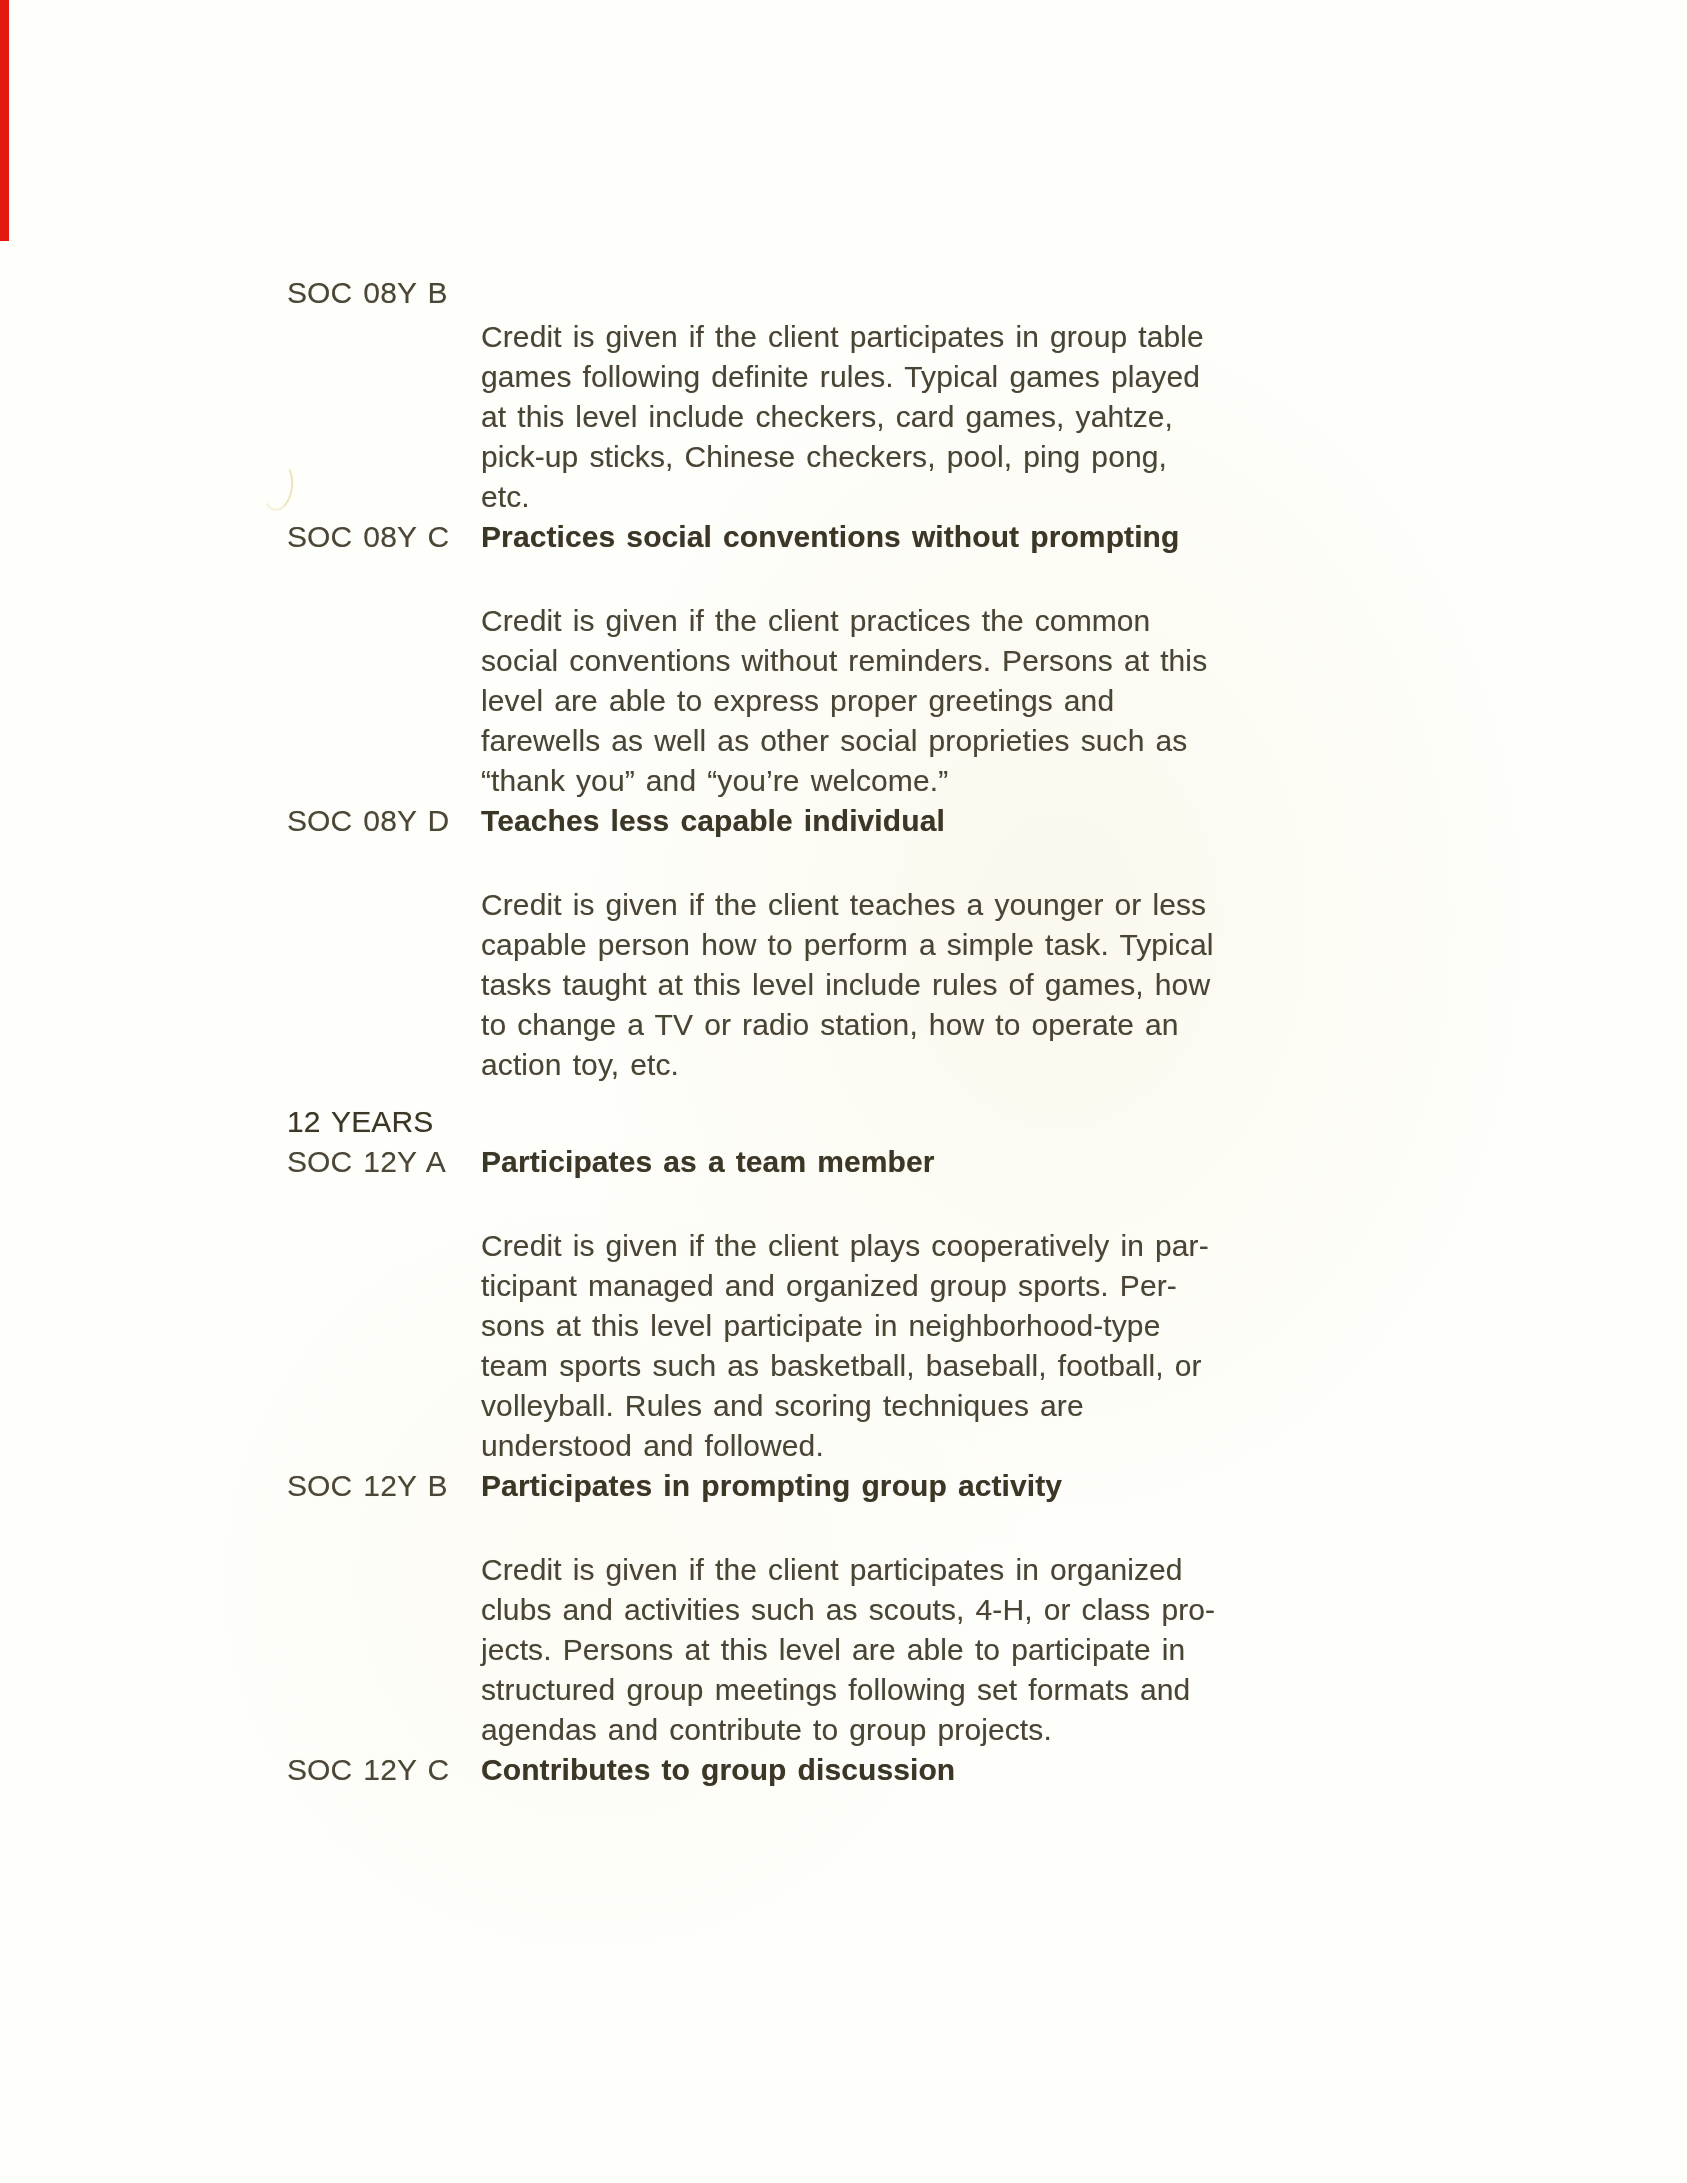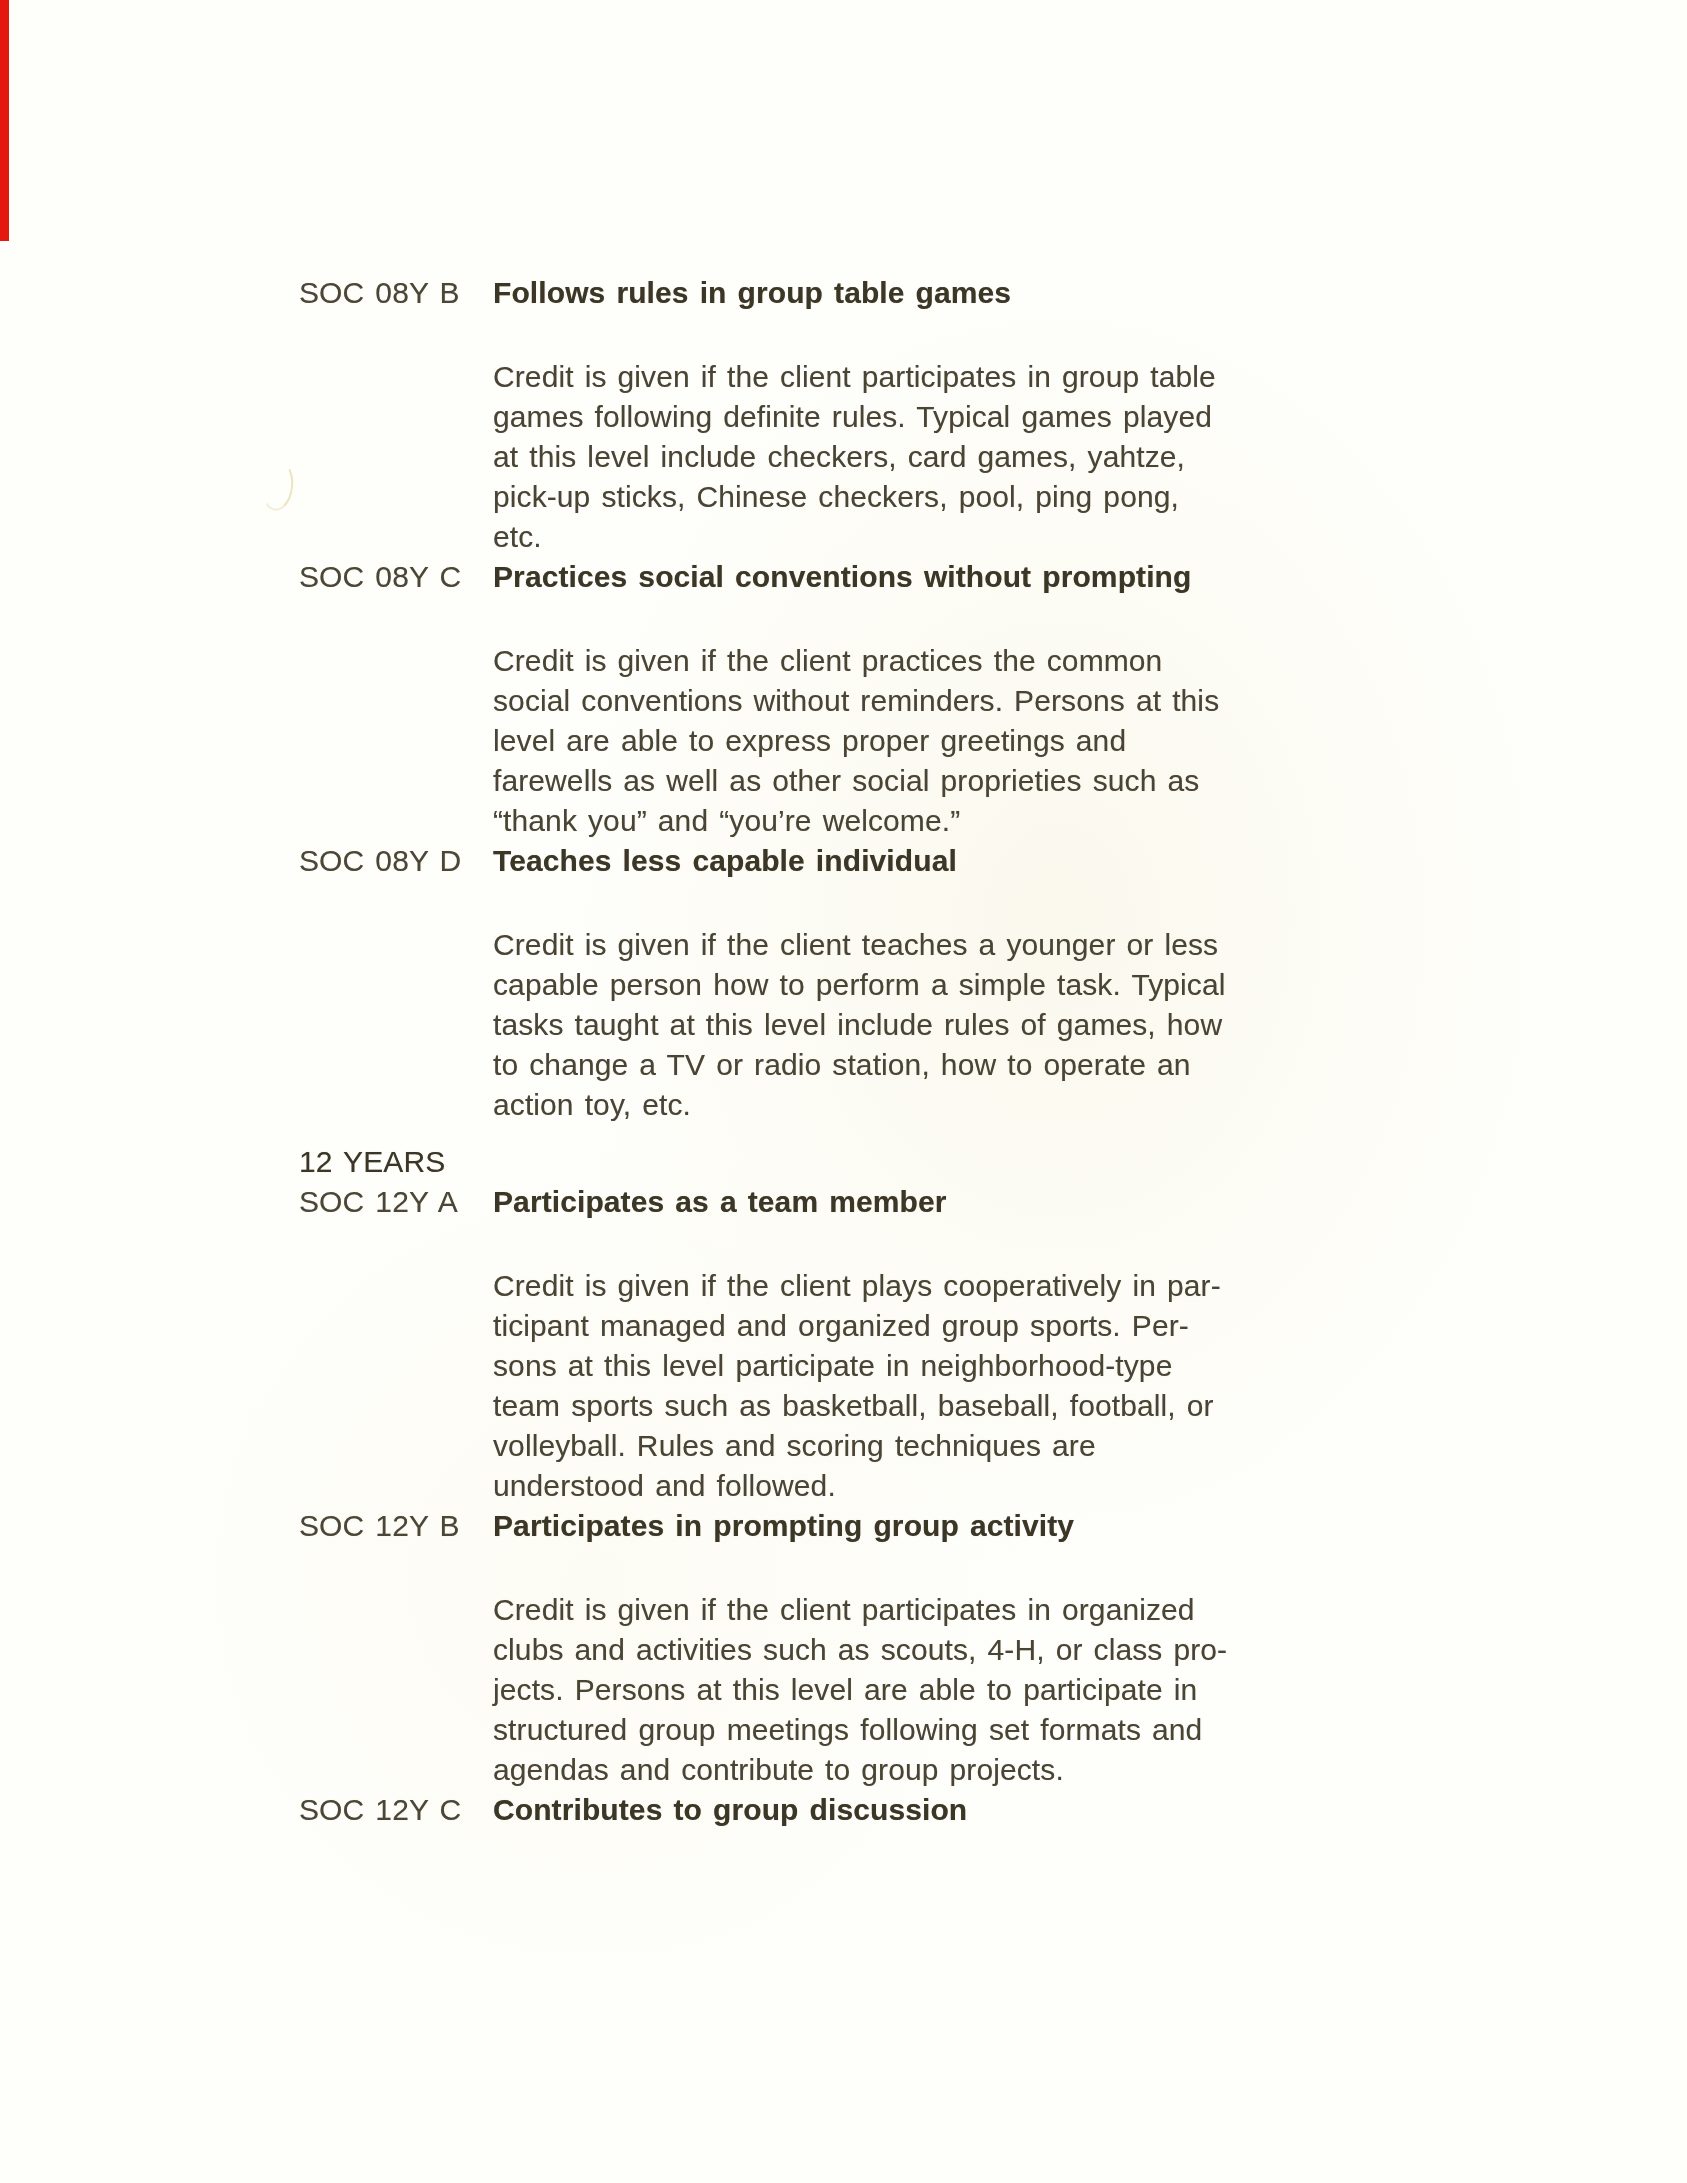--- a/index.html
+++ b/index.html
@@ -45,21 +45,21 @@
     border: 2px solid rgba(222,204,138,0.55);
     border-left-color: transparent;
     border-top-color: transparent;
     border-bottom-color: rgba(226,210,148,0.35);
     border-radius: 50%;
     transform: rotate(8deg);
   }
 
   .content {
     position: absolute;
-    left: 299px;
+    left: 287px;
     top: 273px;
     width: 1072px;
     font-size: 30px;
     line-height: 40px;
     letter-spacing: 0.1px;
     word-spacing: 2.6px;
     color: #4a4435;
     text-shadow: 0 0 0.7px rgba(74,68,53,0.35);
   }
 
@@ -97,21 +97,20 @@
 
   <div class="red-stripe" style="background: rgb(227, 24, 15);"></div>
 
   <div class="smudge-arc"></div>
 
   <div class="content">
 
     <div class="item-row">
       <div class="item-code">SOC 08Y B</div>
       <div class="item-text">
-        <div class="item-title">Follows rules in group table games</div>
         <div class="item-body">Credit is given if the client participates in group table
 games following definite rules. Typical games played
 at this level include checkers, card games, yahtze,
 pick-up sticks, Chinese checkers, pool, ping pong,
 etc.</div>
       </div>
     </div>
 
     <div class="item-row">
       <div class="item-code">SOC 08Y C</div>

